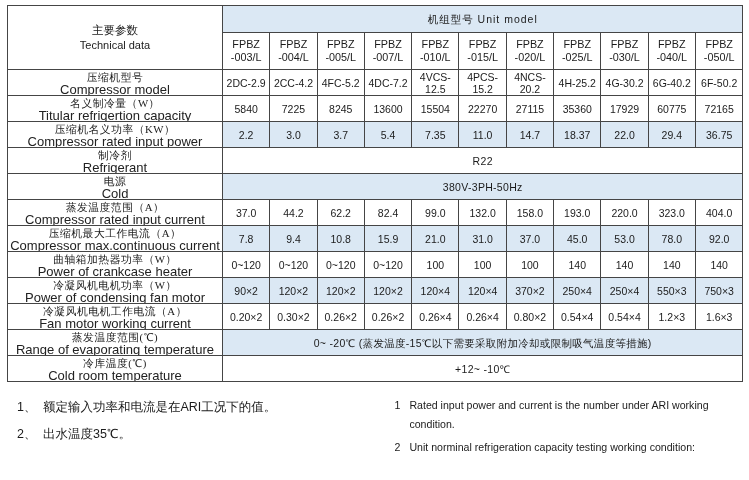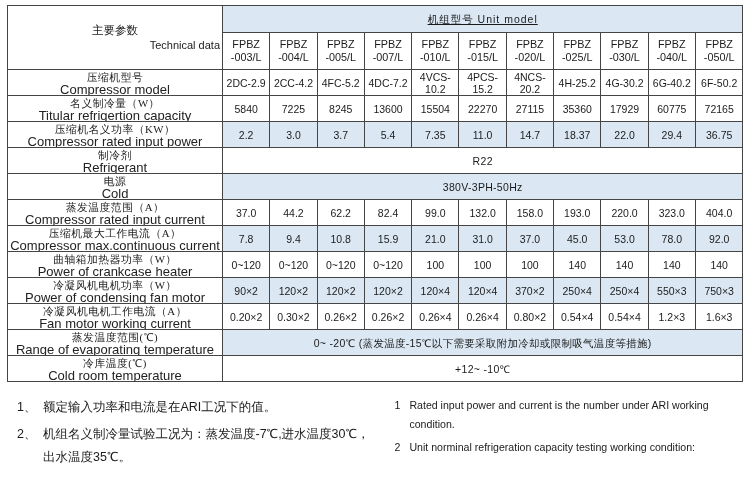--- a/index.html
+++ b/index.html
@@ -37,27 +37,26 @@
     padding: 0 2px;
     line-height: 12px;
     background: #ffffff;
     font-weight: normal;
     overflow: hidden;
   }
   .shade { background: #dbe8f4 !important; }
 
   th.corner { height: 64px; }
   th.corner .zh { font-size: 11.5px; line-height: 15px; }
-  th.corner .en { font-size: 11px; line-height: 14px; text-align: right; }
+  th.corner .en { font-size: 11px; line-height: 14px; }
 
   th.unit-model {
     height: 27px;
     font-size: 11.5px;
     letter-spacing: 1px;
-    text-decoration: underline;
   }
   tr.model-cols th { height: 37px; font-size: 10.8px; line-height: 13px; }
 
   tbody td { height: 26px; }
   td.label-cell { text-align: left; padding: 1px 4px; }
   td.label-cell .zh { font-size: 10.8px; line-height: 13px; letter-spacing: 0.5px; font-family: Liberation Serif, serif; }
   td.label-cell .en { font-size: 13px;  line-height: 11px; color: #222; }
   td.val-cell { font-size: 10.6px; }
   td.span-cell { font-size: 11px; letter-spacing: 0.3px; }
 
@@ -154,21 +153,21 @@
     <tbody id="table-body">
         <tr>
           <td class="label-cell">
             <div class="zh">压缩机型号</div>
             <div class="en">Compressor model</div>
           </td>
           <td class="val-cell">2DC-2.9</td>
           <td class="val-cell">2CC-4.2</td>
           <td class="val-cell">4FC-5.2</td>
           <td class="val-cell">4DC-7.2</td>
-          <td class="val-cell">4VCS-10.2</td>
+          <td class="val-cell">4VCS-12.5</td>
           <td class="val-cell">4PCS-15.2</td>
           <td class="val-cell">4NCS-20.2</td>
           <td class="val-cell">4H-25.2</td>
           <td class="val-cell">4G-30.2</td>
           <td class="val-cell">6G-40.2</td>
           <td class="val-cell">6F-50.2</td>
         </tr>
         <tr>
           <td class="label-cell">
             <div class="zh">名义制冷量（W）</div>
@@ -323,21 +322,20 @@
     <div class="notes-left">
       <div class="note">
         <span class="marker">1、</span>
         <div class="note-lines">
           <div>额定输入功率和电流是在ARI工况下的值。</div>
         </div>
       </div>
       <div class="note">
         <span class="marker">2、</span>
         <div class="note-lines">
-          <div>机组名义制冷量试验工况为：蒸发温度-7℃,进水温度30℃，</div>
           <div>出水温度35℃。</div>
         </div>
       </div>
     </div>
     <div class="notes-right">
       <div class="note">
         <span class="marker">1</span>
         <div class="note-lines">
           <div>Rated input power and current is the number under ARI working condition.</div>
         </div>

